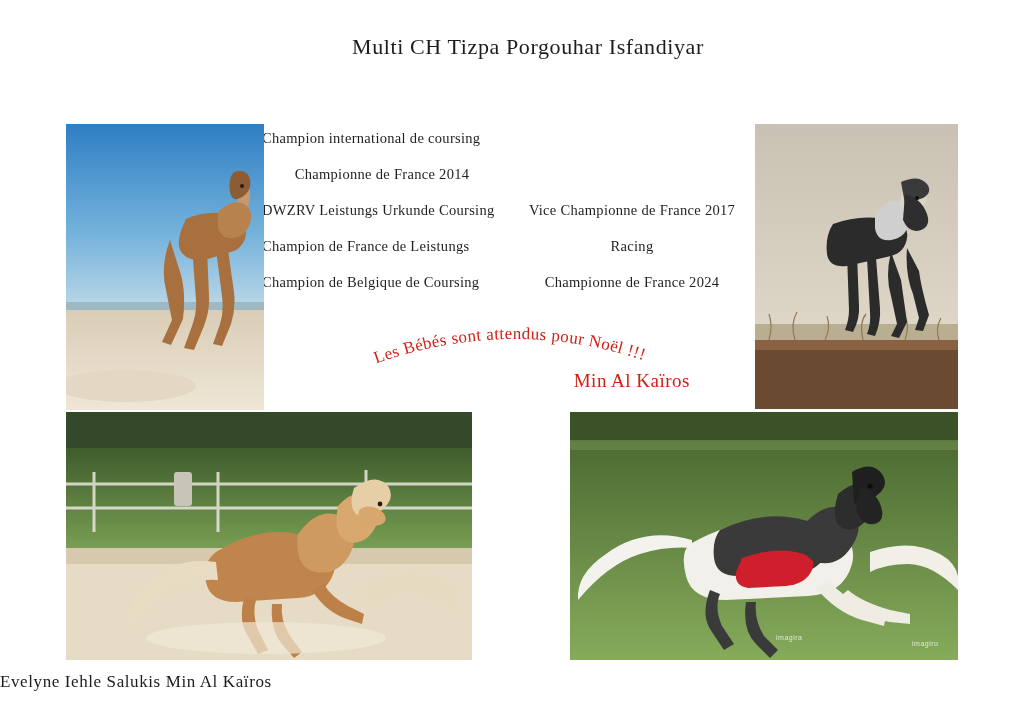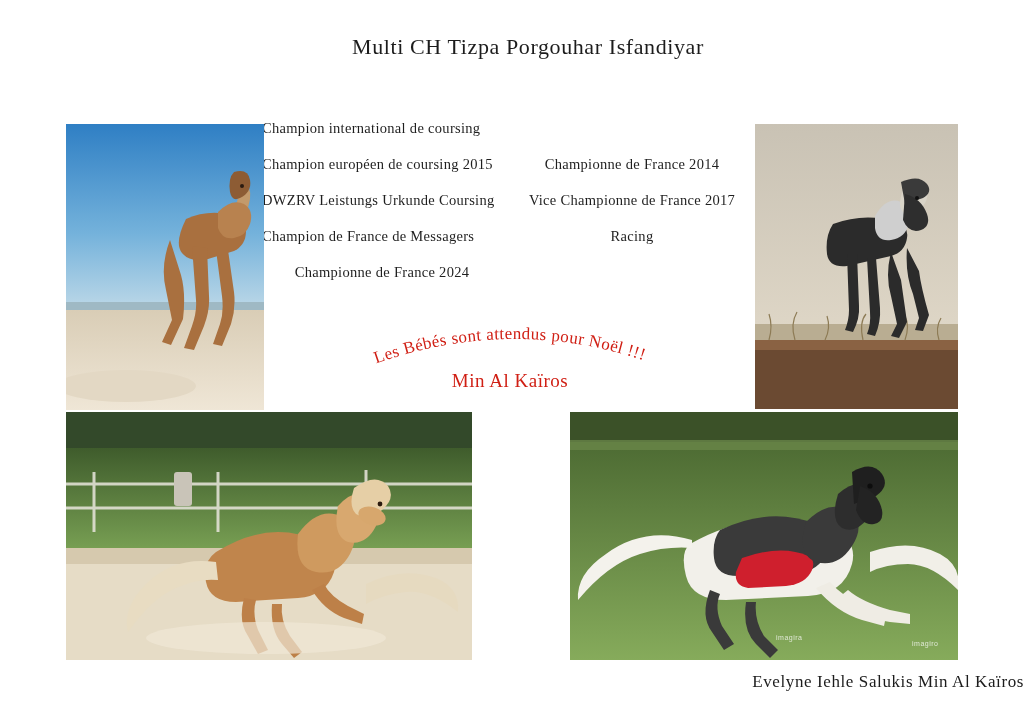--- a/index.html
+++ b/index.html
@@ -39,21 +39,21 @@
 
   
   .achievements {
     position: absolute;
     top: 120px;
     left: 262px;
     width: 490px;
   }
   .ach-row {
     display: flex;
-    align-items: flex-start;
+    align-items: center;
     height: 36px;
   }
   .ach-cell {
     font-size: 14.5px;
     letter-spacing: 0.3px;
     color: #1f1f1f;
     white-space: nowrap;
   }
   .ach-left {
     width: 250px;
@@ -80,21 +80,21 @@
     font-family: "Liberation Serif", serif;
     fill: #d01f14;
     font-size: 17px;
     letter-spacing: 0.4px;
   }
   .announce-line2 {
     position: absolute;
     top: 52px;
     left: 0;
     width: 360px;
-    text-align: center;
+    text-align: right;
     color: #d01f14;
     font-size: 19px;
     letter-spacing: 0.5px;
   }
 
   
   .photo {
     position: absolute;
     overflow: hidden;
     background: #ddd;
@@ -116,50 +116,50 @@
     font-family: "Liberation Sans", sans-serif;
     letter-spacing: 0.5px;
   }
 
   
   .footer {
     position: absolute;
     top: 672px;
     left: 0;
     width: 1024px;
-    text-align: right;
+    text-align: left;
     font-size: 17px;
     letter-spacing: 0.6px;
     color: #1c1c1c;
   }
 </style>
 </head>
 <body>
 
 <div class="title-row">
   <div class="title">Multi CH Tizpa Porgouhar Isfandiyar</div>
 </div>
 
 <div class="achievements">
   <div class="ach-row">
     <div class="ach-cell ach-left">Champion international de coursing</div>
   </div>
   <div class="ach-row">
-    <div class="ach-cell ach-left">Champion européen de coursing 2015</div>
     <div class="ach-cell ach-right">Championne de France  2014</div>
   </div>
   <div class="ach-row">
     <div class="ach-cell ach-left">DWZRV Leistungs Urkunde Coursing</div>
     <div class="ach-cell ach-right">Vice Championne de France 2017</div>
   </div>
   <div class="ach-row">
-    <div class="ach-cell ach-left">Champion de France de Messagers</div>
+    <div class="ach-cell ach-left">Champion de France de Leistungs</div>
     <div class="ach-cell ach-right">Racing</div>
   </div>
   <div class="ach-row">
+    <div class="ach-cell ach-left">Champion de Belgique de Coursing</div>
     <div class="ach-cell ach-right">Championne de France 2024</div>
   </div>
 </div>
 
 <div class="announce">
   <svg width="360" height="70" viewBox="0 0 360 70">
     <defs>
       <path id="arcpath" d="M 10,60 Q 180,-16 350,56" fill="none"></path>
     </defs>
     <text>

